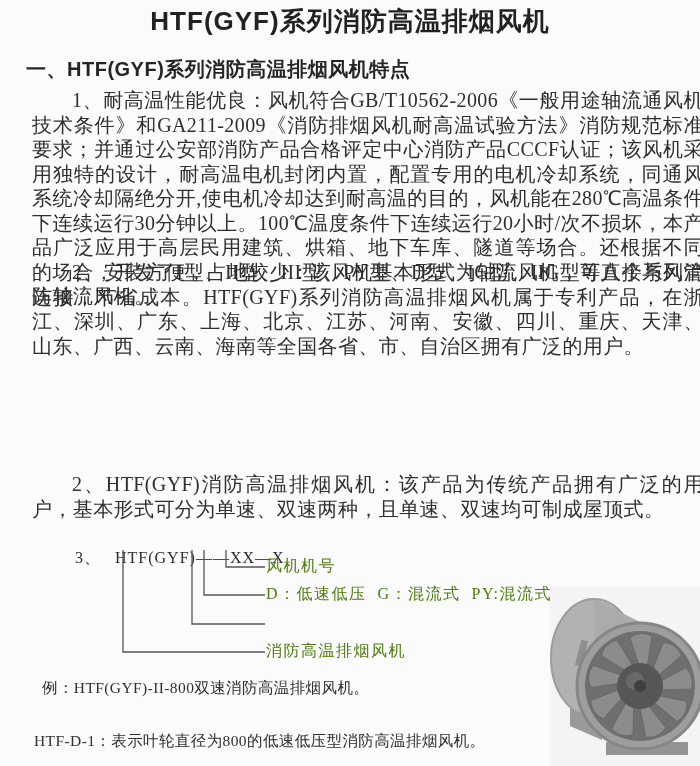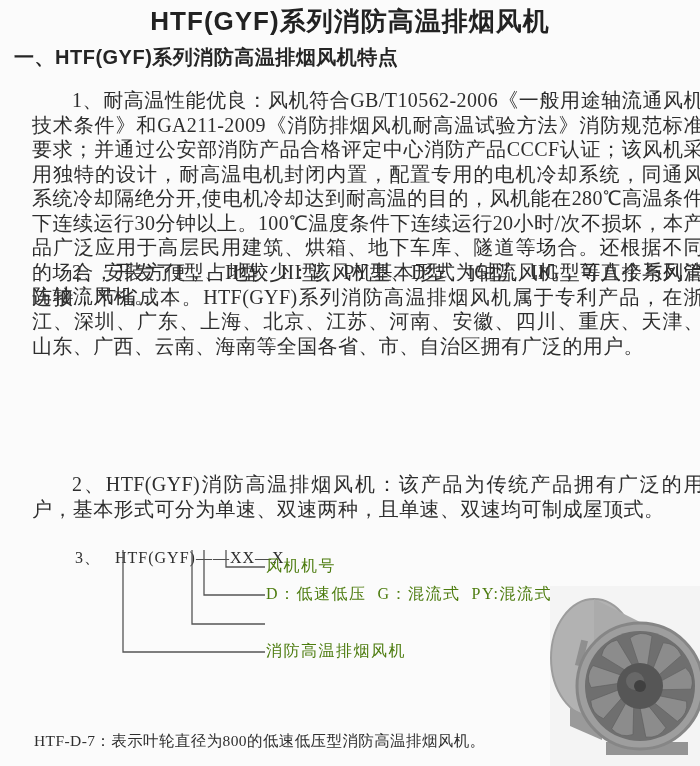--- a/index.html
+++ b/index.html
@@ -23,21 +23,21 @@
     text-align: center;
     font-family: "Liberation Sans", sans-serif;
     font-weight: bold;
     font-size: 26px;
     letter-spacing: 1px;
     color: #222;
   }
   .sec-head {
     position: absolute;
     left: 14px;
-    margin: 0;
+    margin: 12px;
     font-family: "Liberation Sans", sans-serif;
     font-weight: bold;
     font-size: 20px;
     letter-spacing: 0.5px;
     color: #252525;
     white-space: nowrap;
   }
   .sec1-head { top: 44px; }
   .sec2-head { top: 349px; }
   .body-para {
@@ -159,15 +159,16 @@
       <use href="#blade" transform="rotate(240 90 100)"></use>
       <use href="#blade" transform="rotate(280 90 100)"></use>
       <use href="#blade" transform="rotate(320 90 100)"></use>
     </g>
 
     <circle cx="90" cy="100" r="23" fill="#565656"></circle>
     <circle cx="85" cy="95" r="9" fill="#686868"></circle>
     <circle cx="90" cy="100" r="6" fill="#404040"></circle>
   </svg>
 
-  <div class="example e2">HTF-D-7：表示叶轮直径为800的低速低压型消防高温排烟风机。</div>
+  <div class="example e0">例：HTF(GYF)-II-800双速消防高温排烟风机。</div>
+  <div class="example e2">HTF-D-1：表示叶轮直径为800的低速低压型消防高温排烟风机。</div>
 
 </div>
 
 </body></html>

